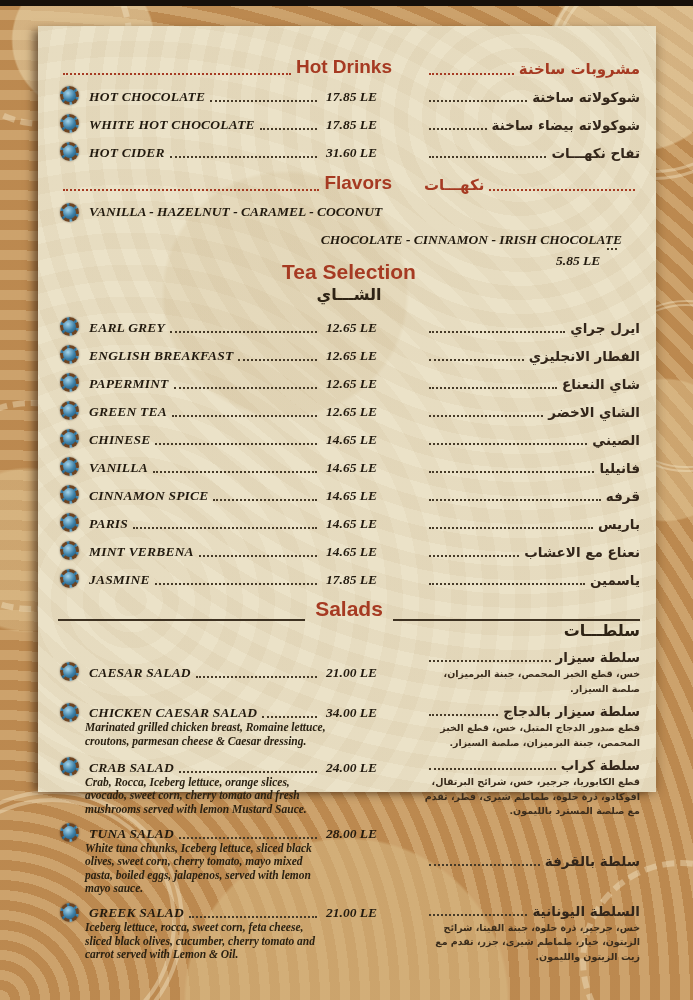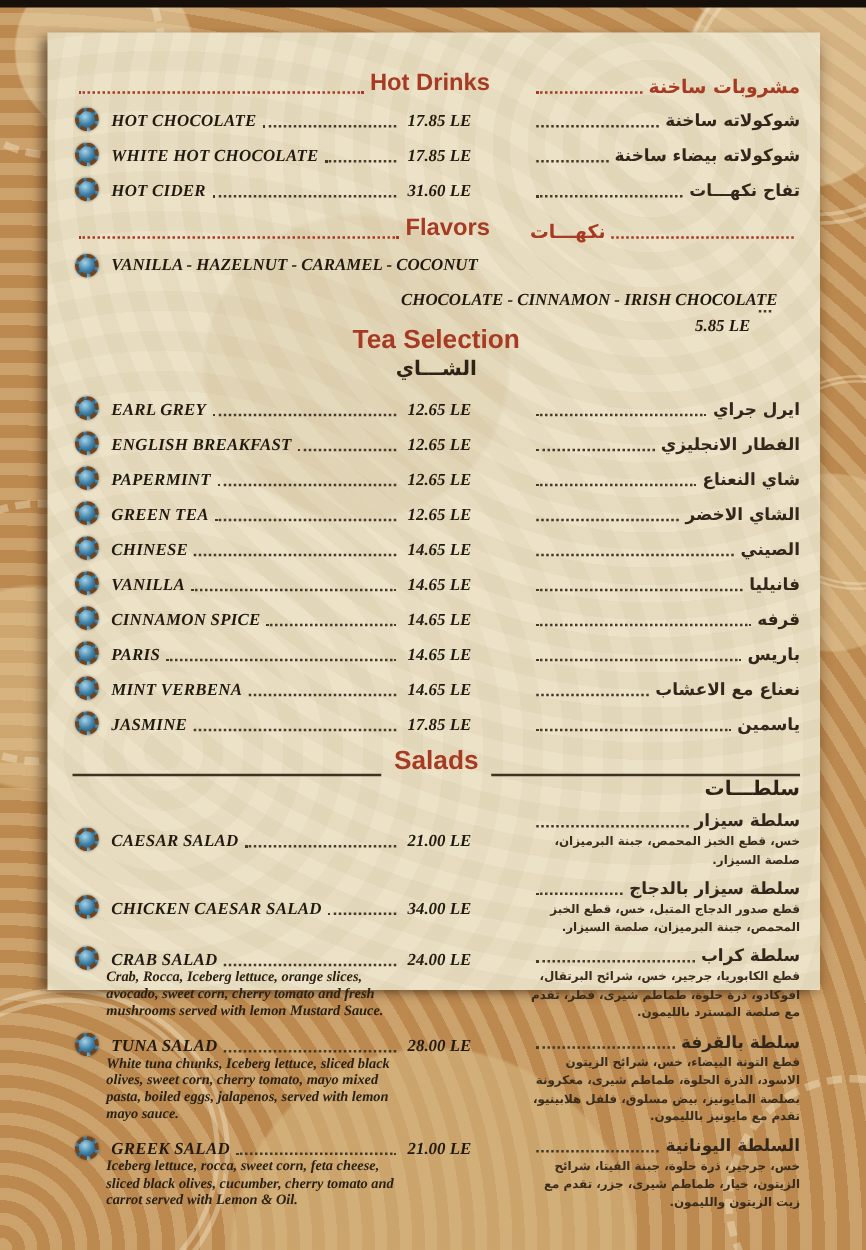--- a/index.html
+++ b/index.html
@@ -327,20 +327,21 @@
     </div>
 
     <div class="salad-item">
       <div class="salad-left">
         <div class="salad-name-row">
           <span class="bullet"></span>
           <span class="en-name">CHICKEN CAESAR SALAD</span>
           <span class="lead"></span>
           <span class="price">34.00 LE</span>
         </div>
+        <div class="desc-en">Marinated grilled chicken breast, Romaine lettuce, croutons, parmesan cheese &amp; Caesar dressing.</div>
       </div>
       <div class="gap"></div>
       <div class="salad-right">
         <div class="ar-line">
           <span class="lead"></span>
           <span class="ar-name" dir="rtl">سلطة سيزار بالدجاج</span>
         </div>
         <div class="desc-ar" dir="rtl">قطع صدور الدجاج المتبل، خس، قطع الخبز المحمص، جبنة البرميزان، صلصة السيزار.</div>
       </div>
     </div>
@@ -374,21 +375,20 @@
           <span class="price">28.00 LE</span>
         </div>
         <div class="desc-en">White tuna chunks, Iceberg lettuce, sliced black olives, sweet corn, cherry tomato, mayo mixed pasta, boiled eggs, jalapenos, served with lemon mayo sauce.</div>
       </div>
       <div class="gap"></div>
       <div class="salad-right">
         <div class="ar-line">
           <span class="lead"></span>
           <span class="ar-name" dir="rtl">سلطة بالقرفة</span>
         </div>
-        <div class="desc-ar" dir="rtl">قطع التونة البيضاء، خس، شرائح الزيتون الاسود، الذرة الحلوة، طماطم شيرى، معكرونة بصلصة المايونيز، بيض مسلوق، فلفل هلابينيو، تقدم مع مايونيز بالليمون.</div>
       </div>
     </div>
 
     <div class="salad-item">
       <div class="salad-left">
         <div class="salad-name-row">
           <span class="bullet"></span>
           <span class="en-name">GREEK SALAD</span>
           <span class="lead"></span>
           <span class="price">21.00 LE</span>

